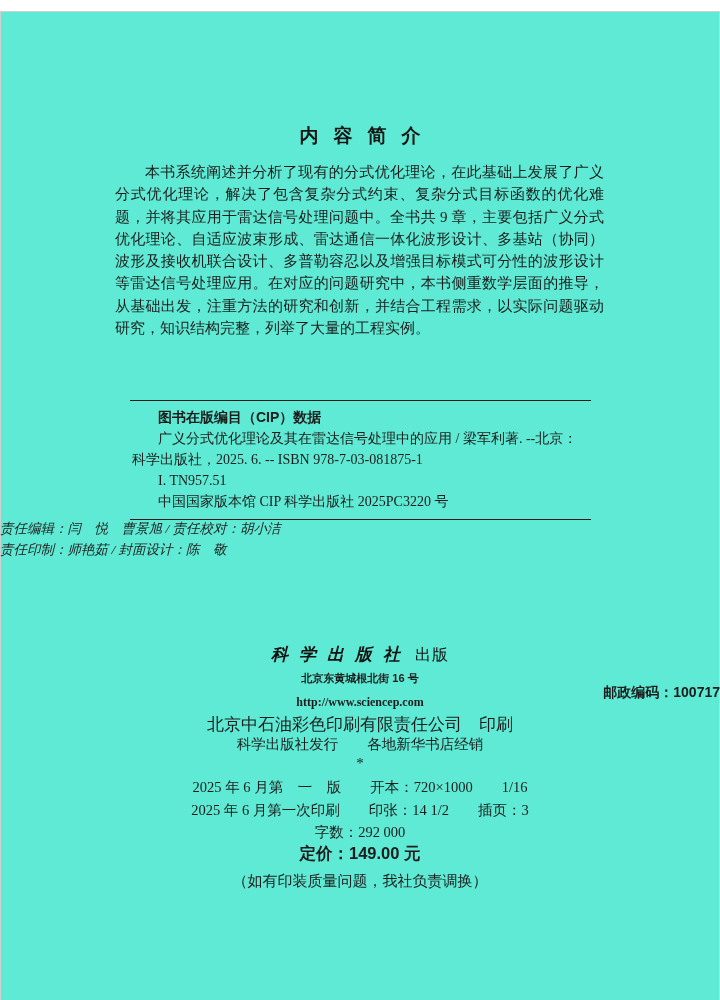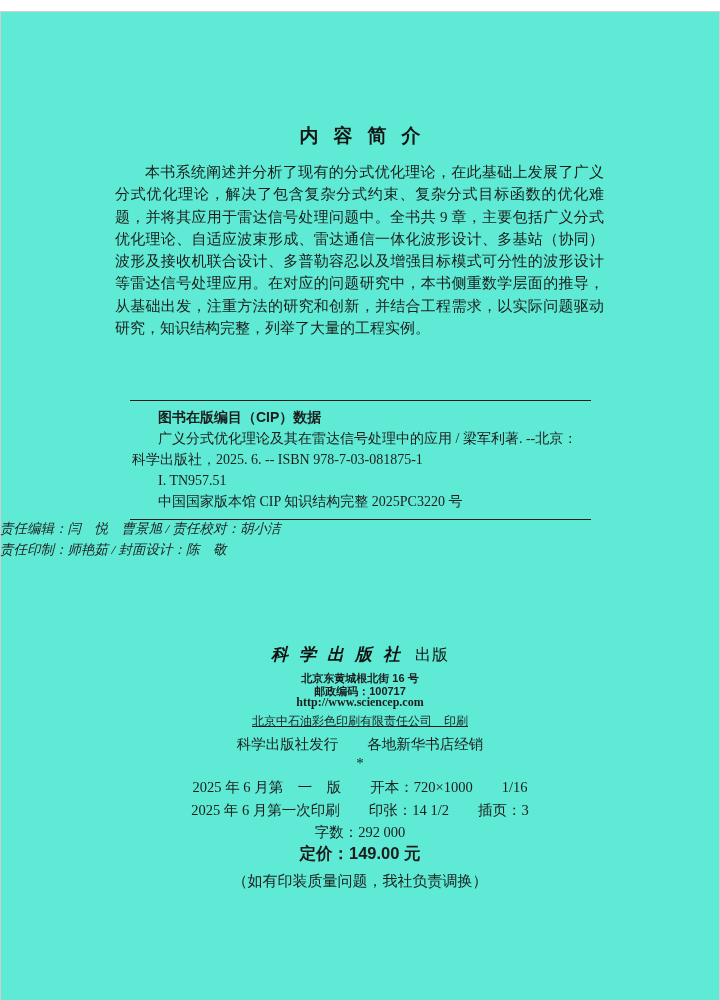--- a/index.html
+++ b/index.html
@@ -84,23 +84,23 @@
     font-weight: 600;
     color: #111;
   }
   .logo-suffix  {
     font-family: "Liberation Sans", "DejaVu Sans", sans-serif;
     font-size: 16px;
     letter-spacing: 1px;
     color: #111;
   }
   .address-line { top: 660px; font-family: "Liberation Sans","DejaVu Sans",sans-serif; font-size: 11px; font-weight: 700; }
-  .postal-line  { top: 673px; font-family: "Liberation Sans","DejaVu Sans",sans-serif; font-size: 11px; font-weight: 700; }
+  .postal-line  { top: 673px; font-family: "Liberation Sans","DejaVu Sans",sans-serif; font-size: 14px; font-weight: 700; text-align: right; }
   .url-line     { top: 684px; font-size: 12px; font-weight: 700; }
-  .printer-line { top: 702px; font-size: 12px; text-decoration: underline; }
+  .printer-line { top: 702px; font-size: 17px; }
   .dist-line    { top: 724px; font-size: 14.5px; }
   .sep-line     { top: 744px; font-size: 15px; }
   .edition-line { top: 767px; font-size: 14.5px; }
   .impress-line { top: 790px; font-size: 14.5px; }
   .words-line   { top: 812px; font-size: 14.5px; }
   .price-line   { top: 832px; font-family: "Liberation Sans","DejaVu Sans",sans-serif; font-size: 16.5px; font-weight: 600; }
   .notice-line  { top: 861px; font-size: 15px; }
 </style>
 </head>
 <body>
@@ -111,21 +111,21 @@
 
   <div class="intro">
     <p>本书系统阐述并分析了现有的分式优化理论，在此基础上发展了广义分式优化理论，解决了包含复杂分式约束、复杂分式目标函数的优化难题，并将其应用于雷达信号处理问题中。全书共 9 章，主要包括广义分式优化理论、自适应波束形成、雷达通信一体化波形设计、多基站（协同）波形及接收机联合设计、多普勒容忍以及增强目标模式可分性的波形设计等雷达信号处理应用。在对应的问题研究中，本书侧重数学层面的推导，从基础出发，注重方法的研究和创新，并结合工程需求，以实际问题驱动研究，知识结构完整，列举了大量的工程实例。</p>
   </div>
 
   <div class="cip">
     <div class="cip-title">图书在版编目（CIP）数据</div>
     <div class="cip-line">广义分式优化理论及其在雷达信号处理中的应用 / 梁军利著. --北京：</div>
     <div class="cip-line no-indent">科学出版社，2025. 6. -- ISBN 978-7-03-081875-1</div>
     <div class="cip-line">I. TN957.51</div>
-    <div class="cip-line">中国国家版本馆 CIP 知识结构完整 2025PC3220 号</div>
+    <div class="cip-line">中国国家版本馆 CIP 科学出版社 2025PC3220 号</div>
   </div>
 
   <div class="credits">
     <div>责任编辑：闫　悦　曹景旭 / 责任校对：胡小洁</div>
     <div>责任印制：师艳茹 / 封面设计：陈　敬</div>
   </div>
 
   <div class="col-line logo-line">
     <span class="logo-script">科学出版社</span>
     <span class="logo-suffix">出版</span>

